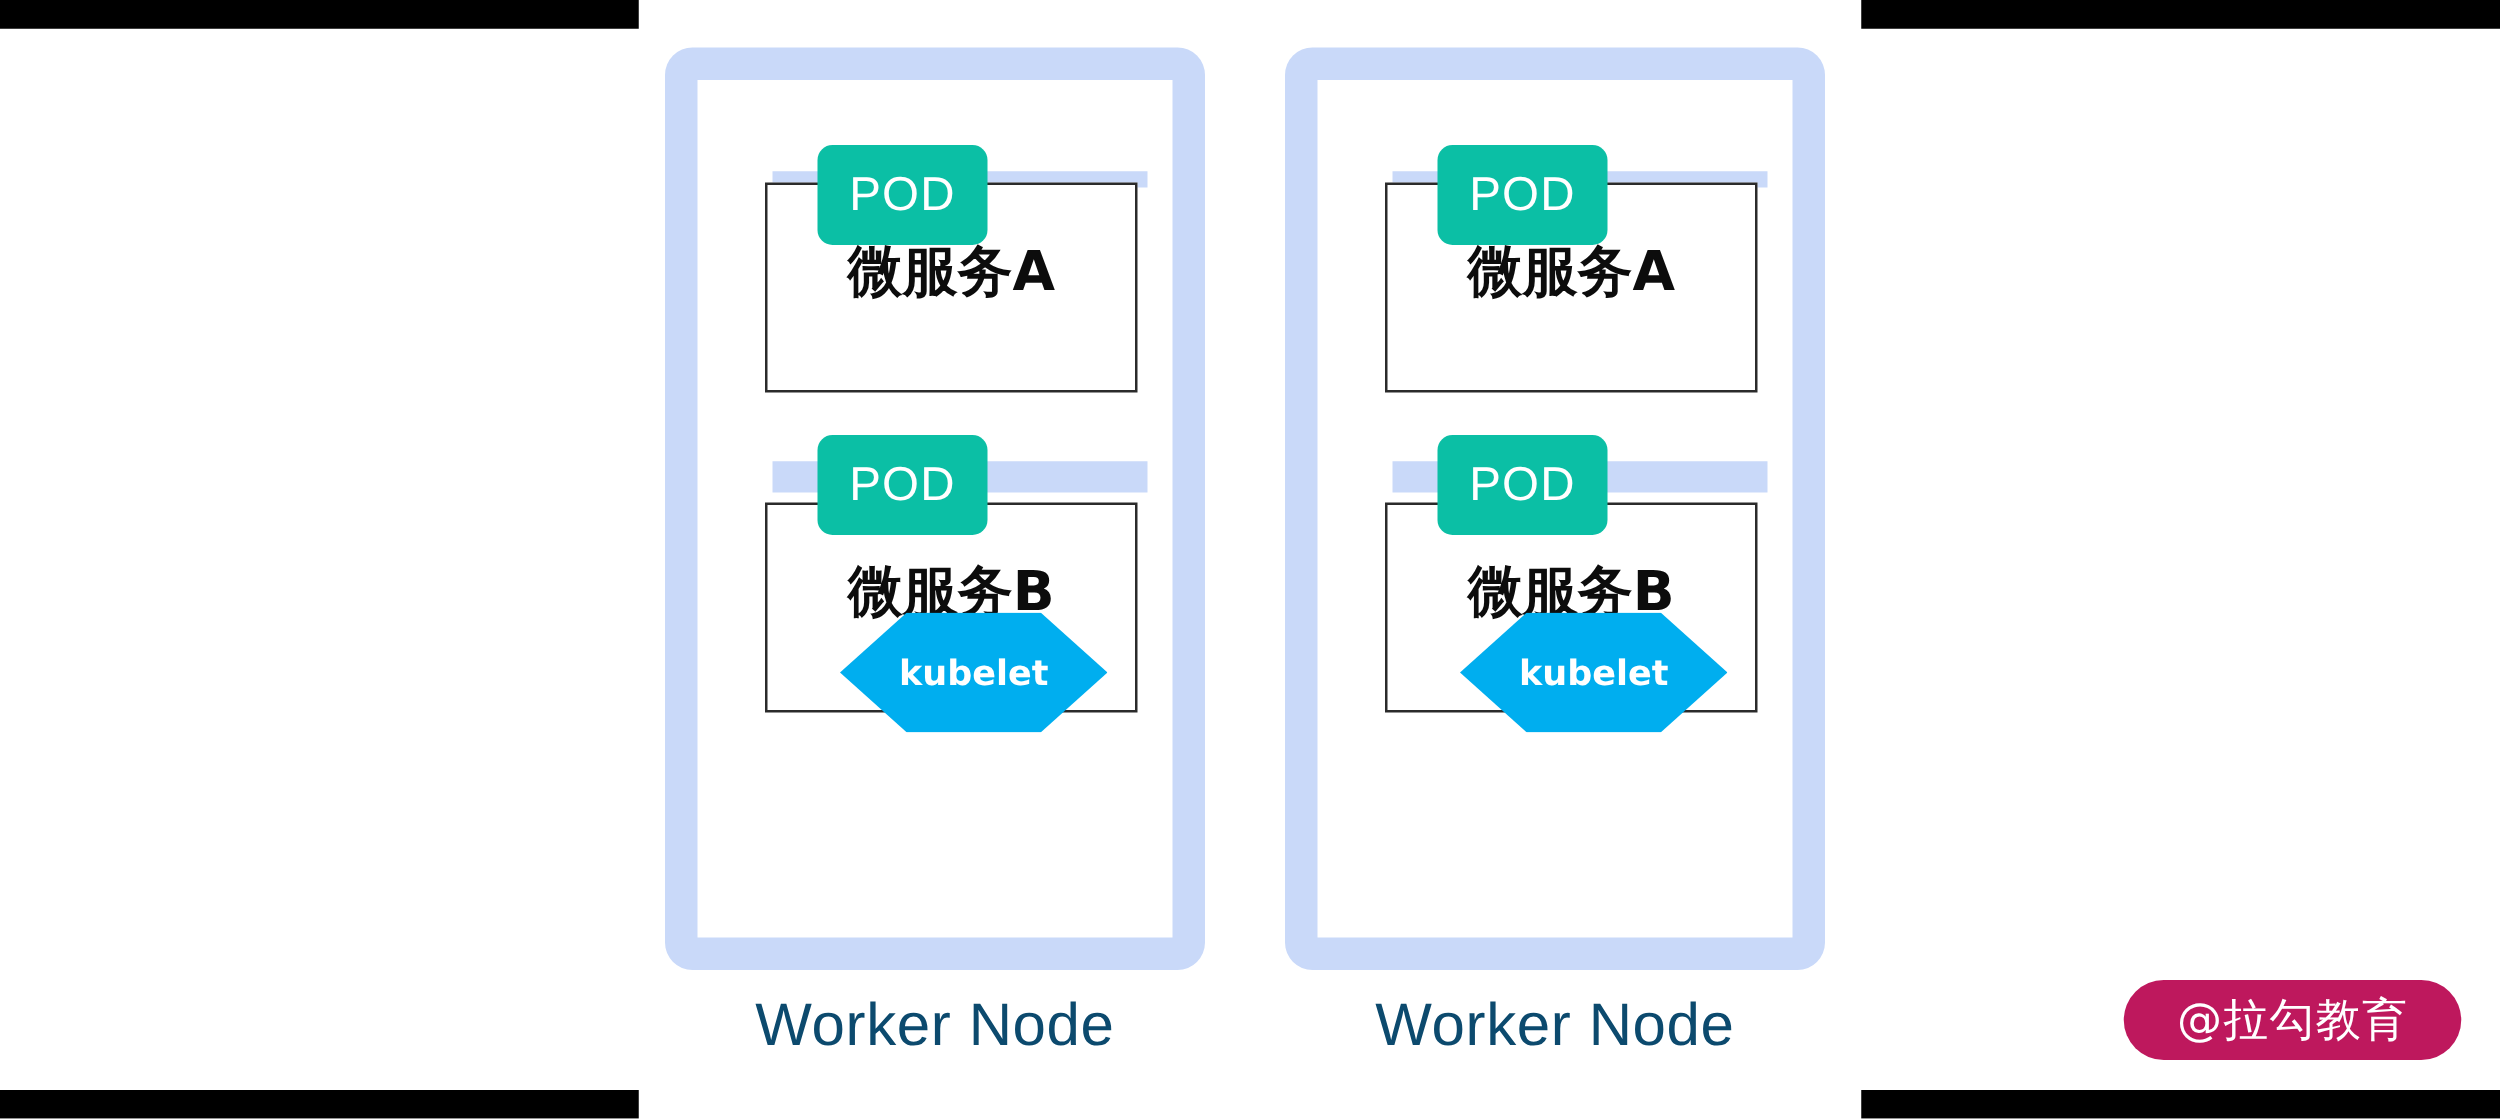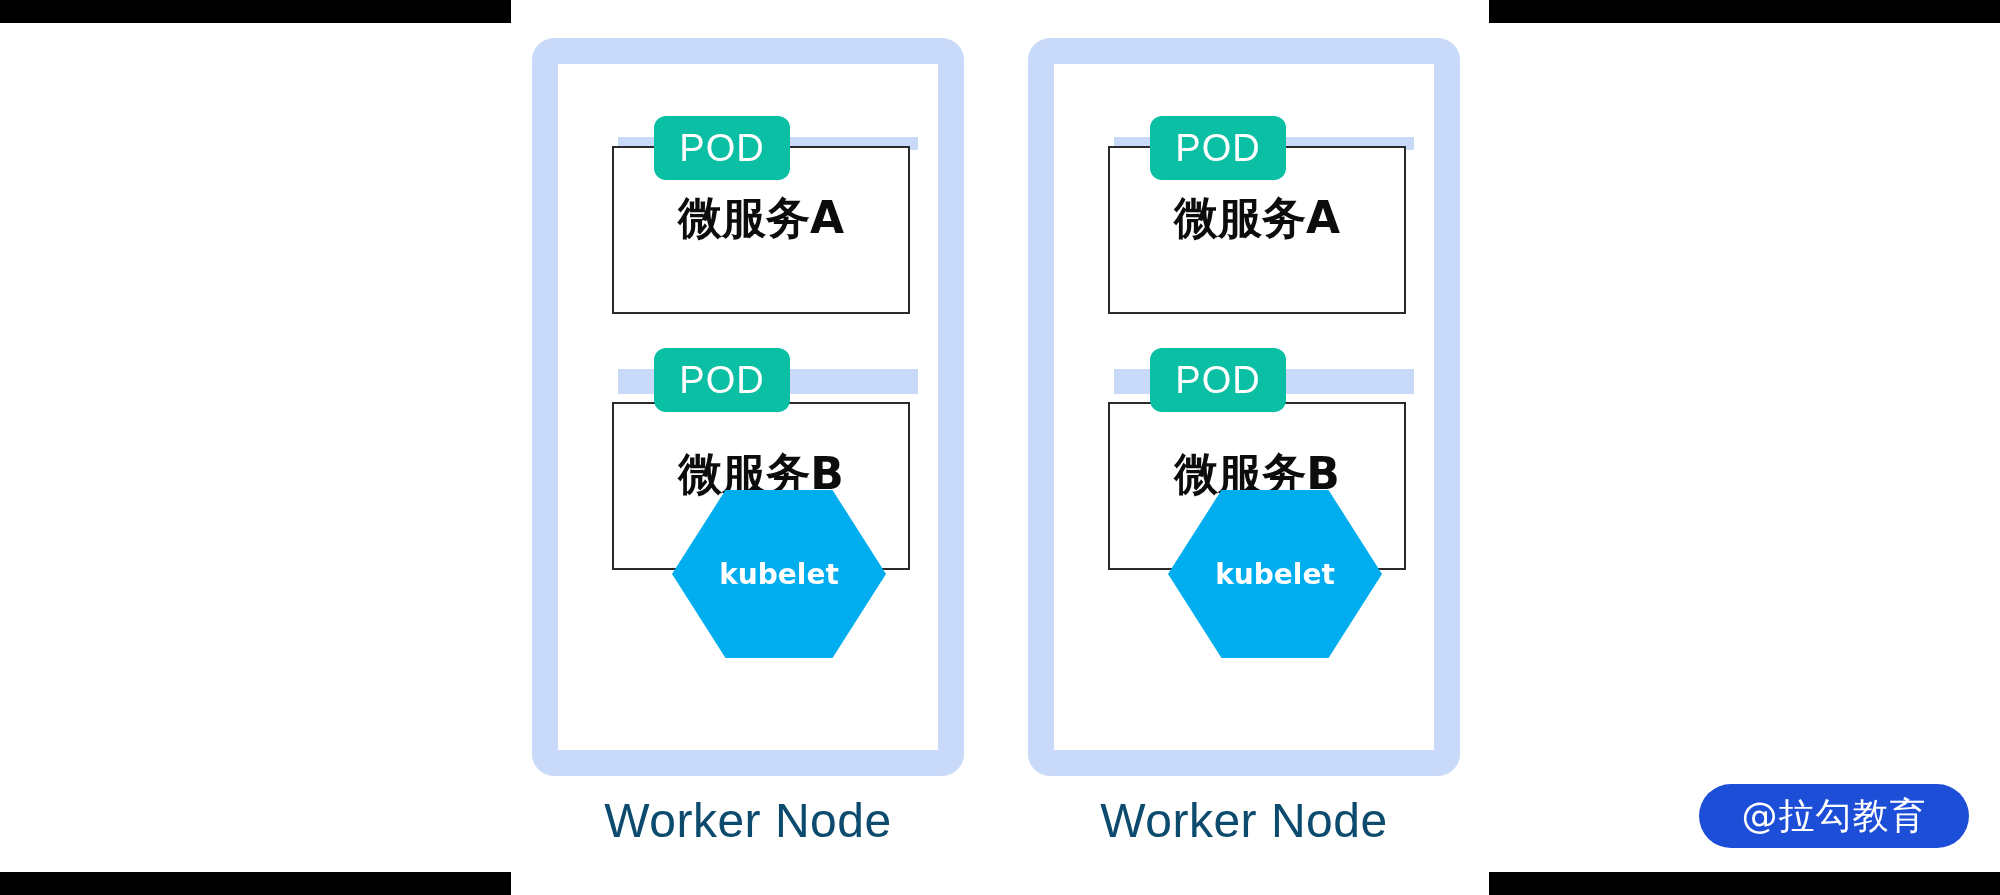--- a/index.html
+++ b/index.html
@@ -89,42 +89,42 @@
     color: #0c0c0c;
     letter-spacing: 0px;
     line-height: 1;
     white-space: nowrap;
   }
 
   
   .pod-badge {
     position: absolute;
     width: 136px;
-    height: 64px;
+    height: 80px;
     background: #0bbfa5;
     border-radius: 12px;
     display: flex;
     align-items: center;
     justify-content: center;
     color: #ffffff;
     font-size: 38px;
     font-weight: 400;
     letter-spacing: 1px;
     font-family: "Liberation Sans", sans-serif;
   }
   .pod-badge-a { left: 96px; top: 52px; }
   .pod-badge-b { left: 96px; top: 284px; }
 
   
   .hex-wrap {
     position: absolute;
     left: 114px;
     top: 426px;
     width: 214px;
-    height: 168px;
+    height: 96px;
   }
   .hex {
     position: absolute;
     inset: 0;
     background: #00aeef;
     -webkit-clip-path: polygon(25% 0%, 75% 0%, 100% 50%, 75% 100%, 25% 100%, 0% 50%);
     clip-path: polygon(25% 0%, 75% 0%, 100% 50%, 75% 100%, 25% 100%, 0% 50%);
   }
   .hex-label {
     position: absolute;
@@ -154,21 +154,21 @@
     white-space: nowrap;
   }
 
   
   .watermark {
     position: absolute;
     left: 1699px;
     top: 784px;
     width: 270px;
     height: 64px;
-    background: #1d4ed8;
+    background: #be185d;
     border-radius: 32px;
     display: flex;
     align-items: center;
     justify-content: center;
     color: #ffffff;
     font-size: 36px;
     font-weight: 500;
     font-family: "DejaVu Sans", "Liberation Sans", sans-serif;
     letter-spacing: 1px;
   }

